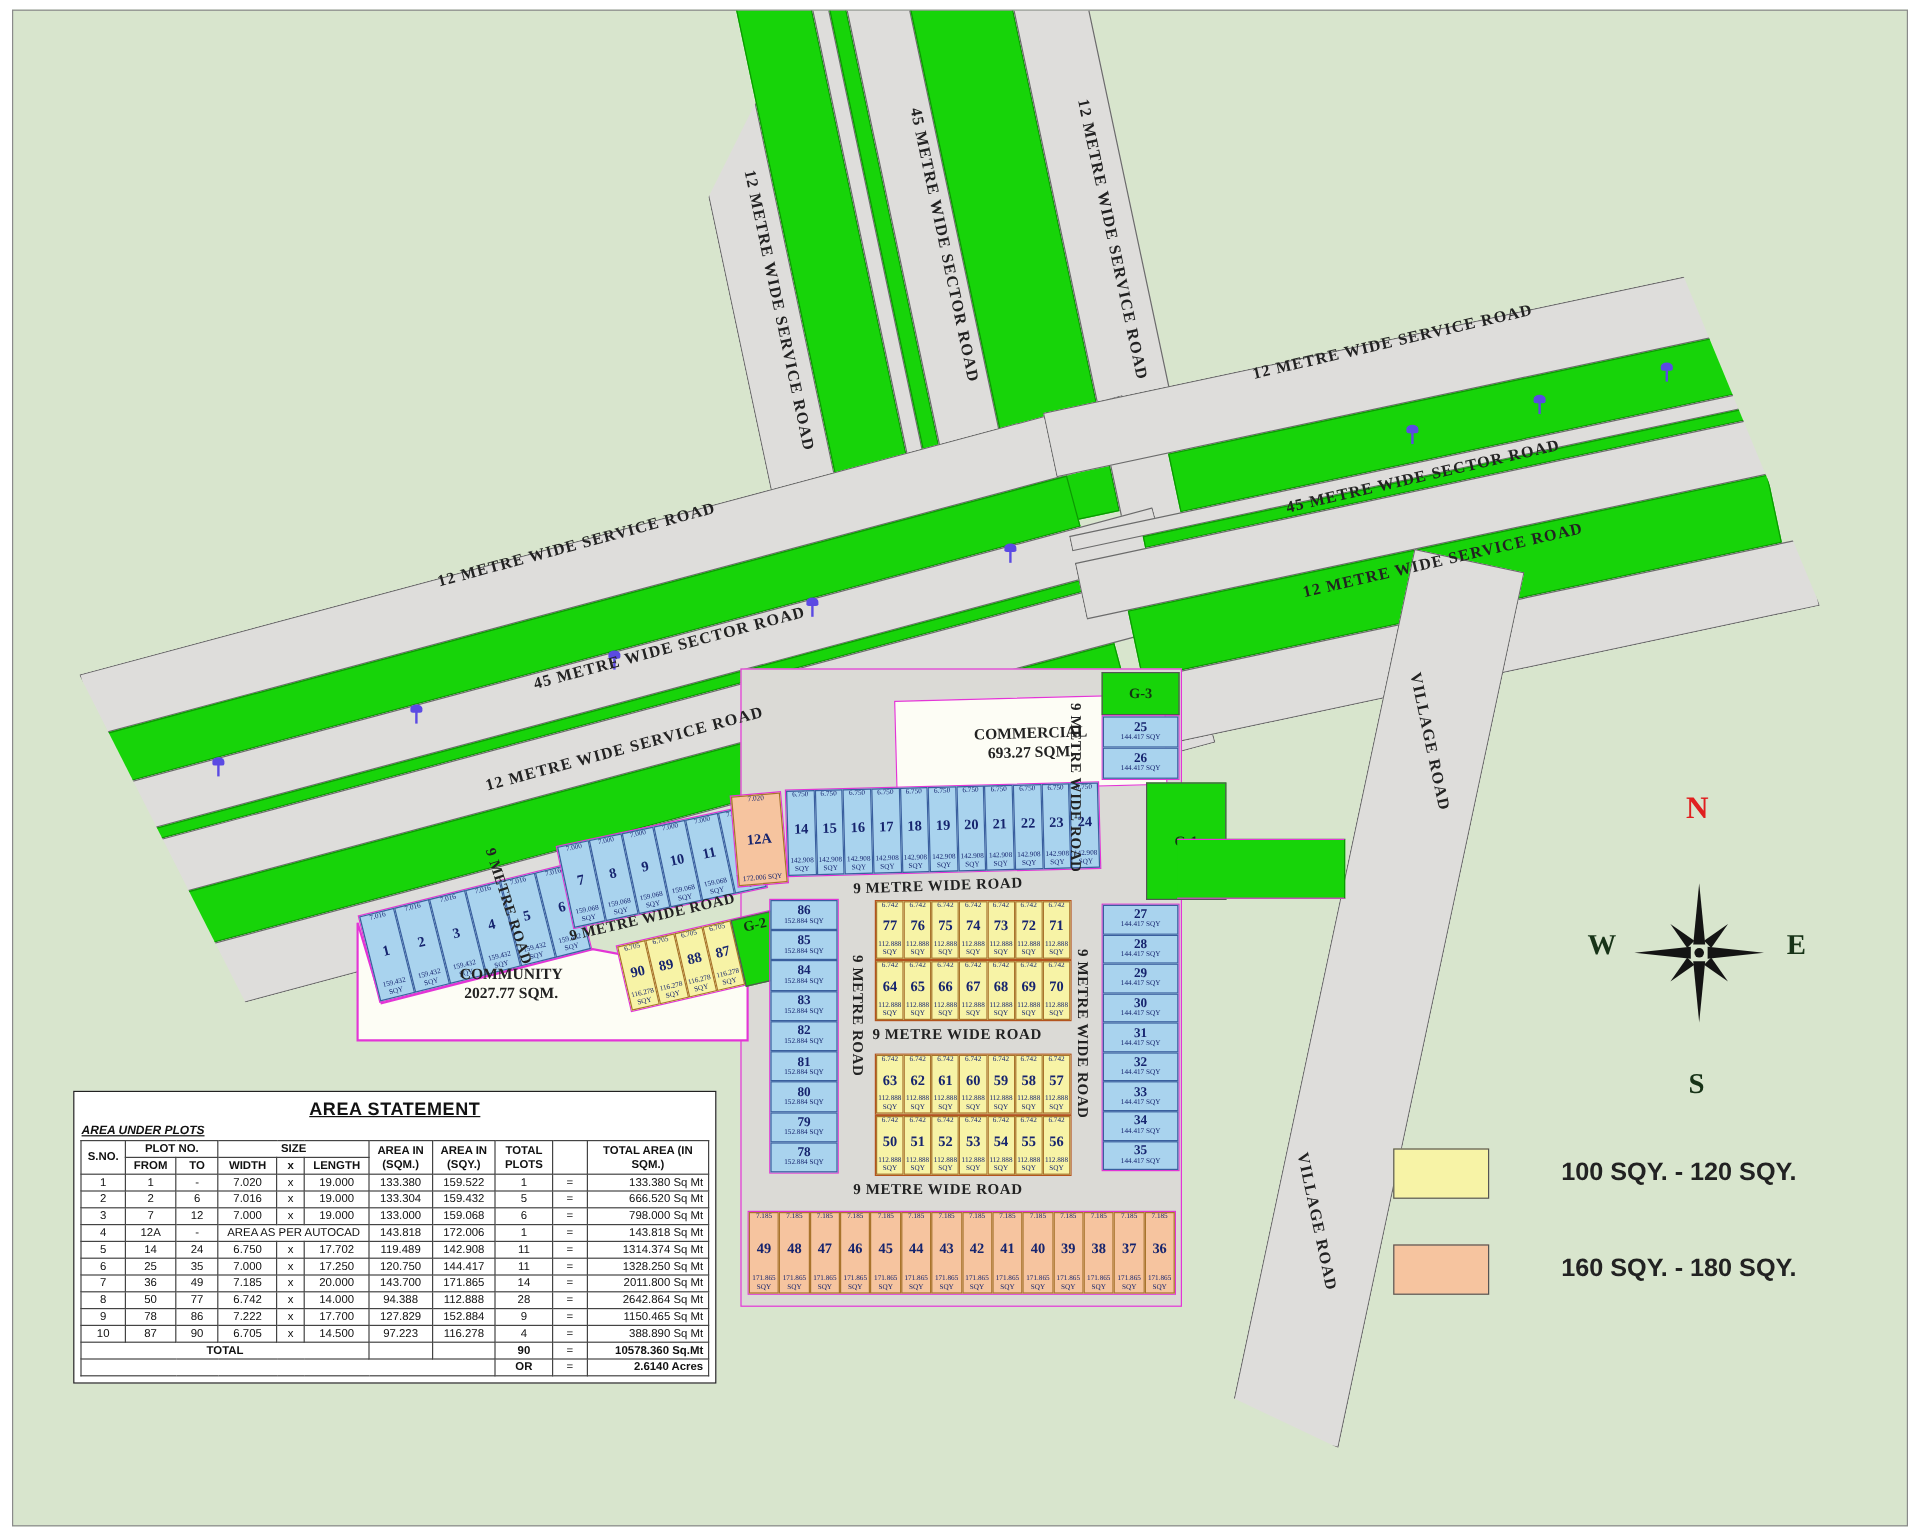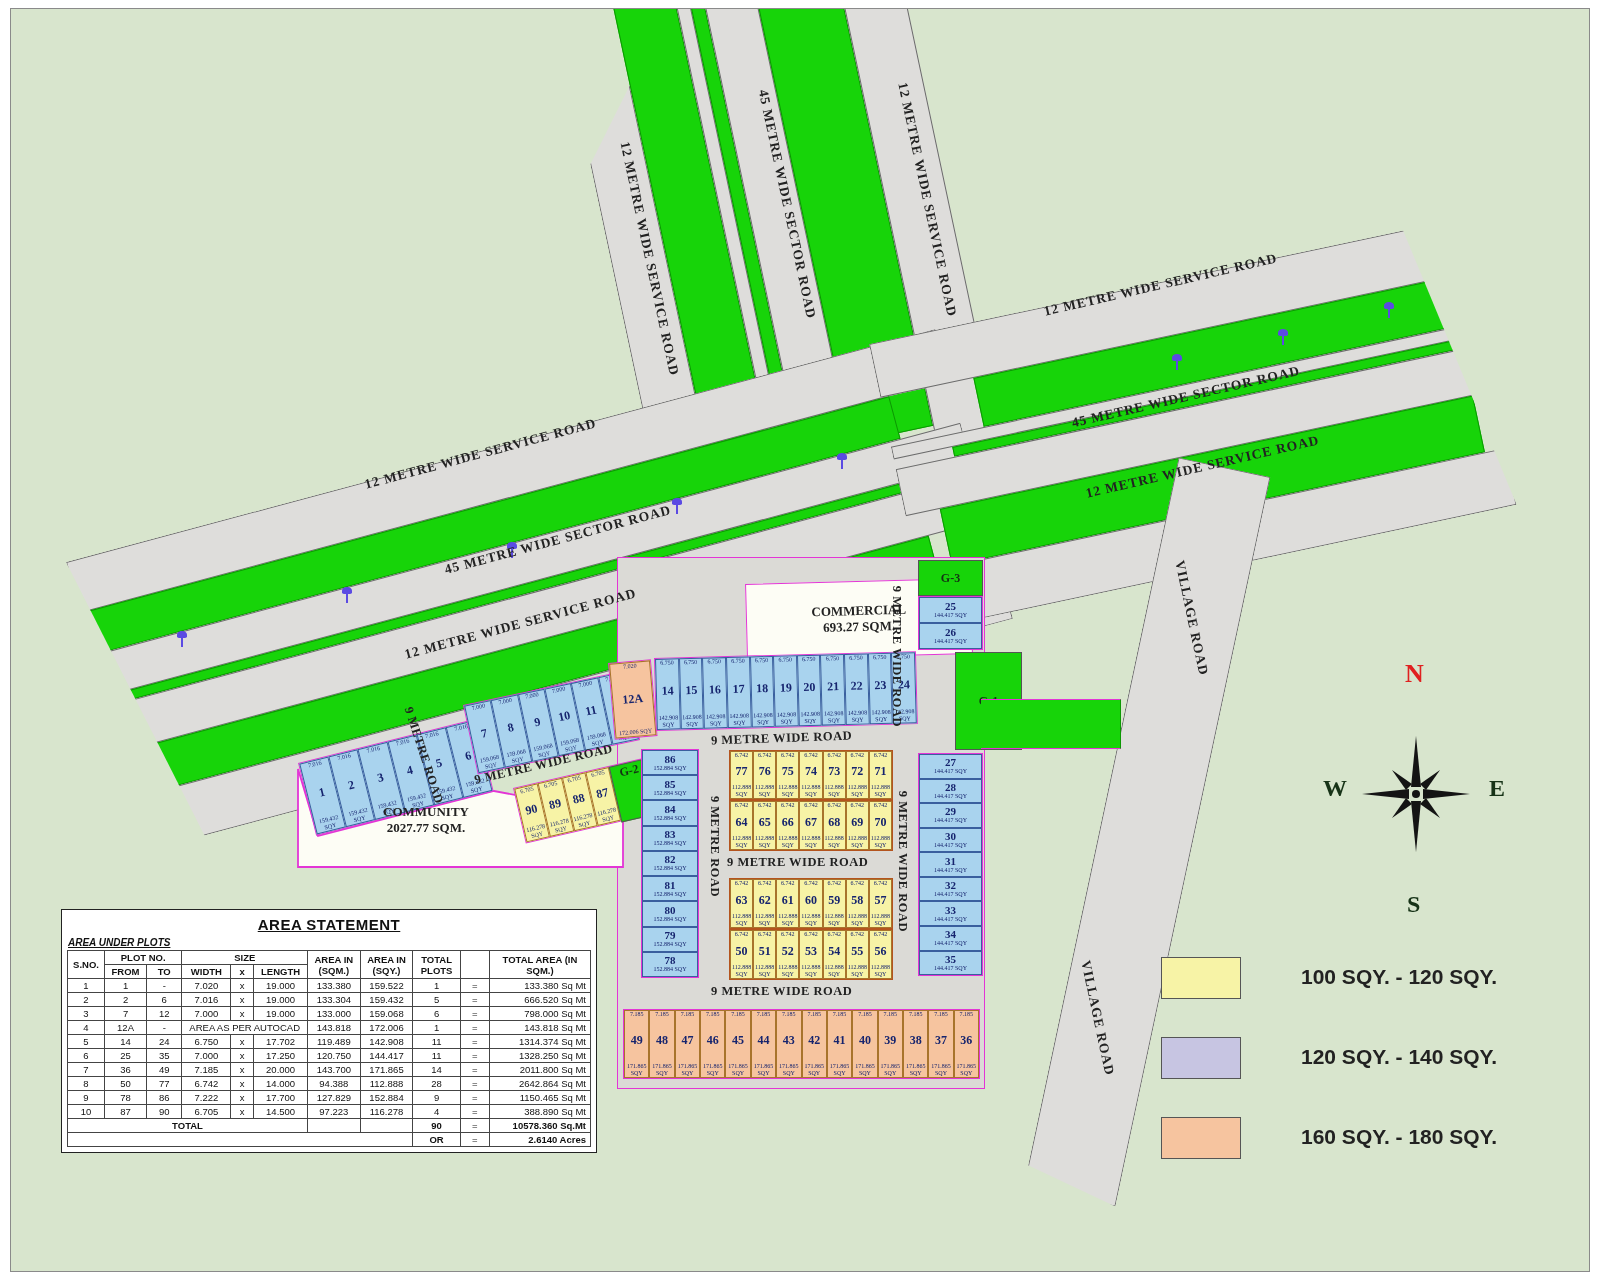--- a/index.html
+++ b/index.html
@@ -667,24 +667,20 @@
           <path d="M24,24 L4,10 L10,4 Z"></path>
           <circle r="4"></circle>
         </g>
       </svg>
     </div>
 
     <div class="legend" id="legend">
         <div class="legendrow">
           <div class="swatch" style="background: rgb(247, 243, 166);"></div>
           <div class="legendtext">100 SQY. - 120 SQY.</div>
-        </div>
-        <div class="legendrow">
-          <div class="swatch" style="background: rgb(199, 197, 226);"></div>
-          <div class="legendtext">120 SQY. - 140 SQY.</div>
         </div>
         <div class="legendrow">
           <div class="swatch" style="background: rgb(246, 196, 159);"></div>
           <div class="legendtext">160 SQY. - 180 SQY.</div>
         </div>
       </div>
 
     <div class="tablewrap">
       <div class="tabletitle">AREA STATEMENT</div>
       <div class="tablesub">AREA UNDER PLOTS</div>

